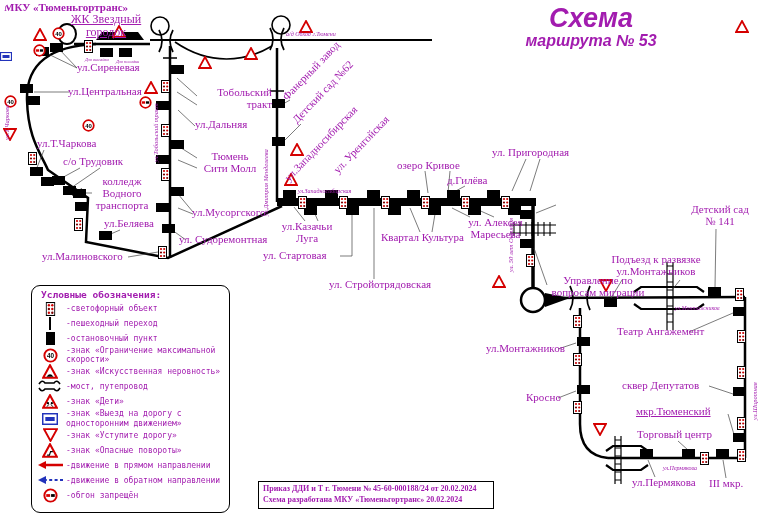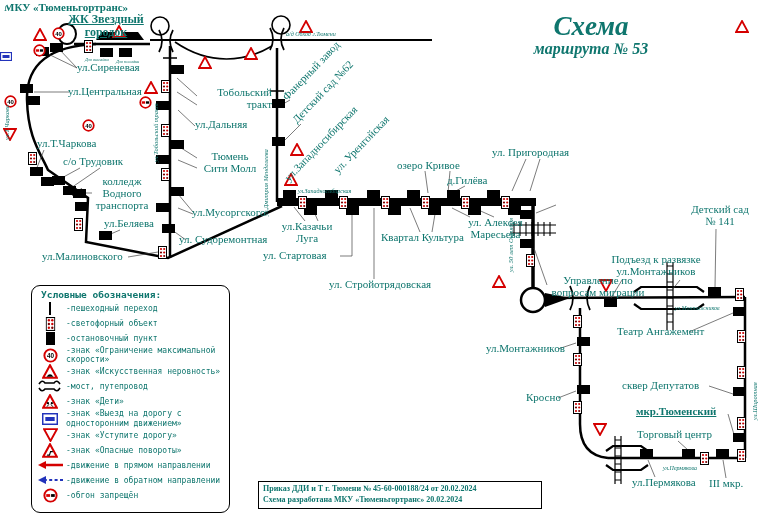--- a/index.html
+++ b/index.html
@@ -1,39 +1,39 @@
 <!DOCTYPE html>
 <html><head>
 <meta charset="utf-8">
 <style>
   html,body{margin:0;padding:0;background:#fff;}
   #stage{position:relative;width:760px;height:519px;background:#fff;overflow:hidden;
-         font-family:"Liberation Serif",serif;color:#0f766e;border-radius:20px;}
+         font-family:"Liberation Serif",serif;color:#a21caf;border-radius:20px;}
   #map{position:absolute;left:0;top:0;}
   .lbl{position:absolute;font-size:11px;line-height:1.08;white-space:pre-line;}
   .c{text-align:center}.r{text-align:right}
-  .b{font-weight:bold}.u{text-decoration:underline}
+  .b{font-weight:normal}.u{text-decoration:underline}
   .sm{font-size:6px;font-style:italic}
   .xs{font-size:4.5px;font-style:italic}
   .vert{transform:rotate(-90deg);transform-origin:0 0;font-size:6.5px;font-style:italic;white-space:nowrap}
   .diag{transform:rotate(-46deg);transform-origin:0 100%;white-space:nowrap}
   #org{left:4px;top:2px;font-weight:bold;font-size:11px}
-  #title{position:absolute;left:425px;top:12px;width:332px;text-align:center;
-         font-family:Liberation Serif, serif;font-style:italic;font-weight:bold;}
+  #title{position:absolute;left:425px;top:4px;width:332px;text-align:center;
+         font-family:Liberation Sans, sans-serif;font-style:italic;font-weight:bold;}
   #t1{font-size:27px;line-height:1.05}
   #t2{font-size:16px;line-height:1.1}
   #t3{font-size:15.5px;line-height:1.15;white-space:pre-line}
   #legend{position:absolute;left:31px;top:285px;width:199px;height:228px;border:1.6px solid #000;
           border-radius:9px;background:#fff;box-sizing:border-box;padding:3px 5px;
           font-family:"DejaVu Sans Mono",monospace;font-size:8px;}
   #legend-title{font-weight:bold;font-size:9.5px;margin:0 0 1px 4px;}
   .lrow{display:flex;align-items:center;gap:3px;min-height:15px;}
   .lrow .ic{flex:0 0 26px;display:flex;justify-content:center;align-items:center;}
   .ltxt{white-space:pre-line;line-height:1.15;}
-  #footer{position:absolute;left:258px;top:481px;width:284px;border:1px solid #000;background:#fff;
+  #footer{position:absolute;left:258px;top:481px;width:236px;border:1px solid #000;background:#fff;
           box-sizing:border-box;padding:2px 4px;font-size:8px;font-weight:bold;line-height:1.35;}
 </style>
 </head>
 <body>
 
 <div id="stage">
 
 <svg id="map" width="760" height="519" viewBox="0 0 760 519">
   <defs>
     <symbol id="tl" width="9" height="13" viewBox="0 0 9 13">
@@ -326,33 +326,33 @@
 <div class="lbl vert" style="left:751px;top:420px">ул.Широтная</div>
 <div class="lbl sm" style="left:663px;top:465px">ул.Пермякова</div>
 <div class="lbl" style="left:632px;top:477px">ул.Пермякова</div>
 <div class="lbl" style="left:709px;top:478px">III мкр.</div>
 
 <div id="legend">
   <div id="legend-title">Условные обозначения:</div>
 
   <div class="lrow">
     <span class="ic">
+      <svg width="11" height="14" viewBox="0 0 9 13">
+            <use href="#tl"></use>
+          </svg>
+        </span>
+    <span class="ltxt">-светофорный объект</span>
+  </div>
+  <div class="lrow">
+    <span class="ic">
       <svg width="4" height="13">
             <rect x="1" y="0" width="2" height="13" fill="#000"></rect>
           </svg>
         </span>
     <span class="ltxt">-пешеходный переход</span>
-  </div>
-  <div class="lrow">
-    <span class="ic">
-      <svg width="11" height="14" viewBox="0 0 9 13">
-            <use href="#tl"></use>
-          </svg>
-        </span>
-    <span class="ltxt">-светофорный объект</span>
   </div>
   <div class="lrow">
     <span class="ic">
       <svg width="9" height="13">
             <rect width="9" height="13" fill="#000"></rect>
           </svg>
         </span>
     <span class="ltxt">-остановочный пункт</span>
   </div>
   <div class="lrow">

